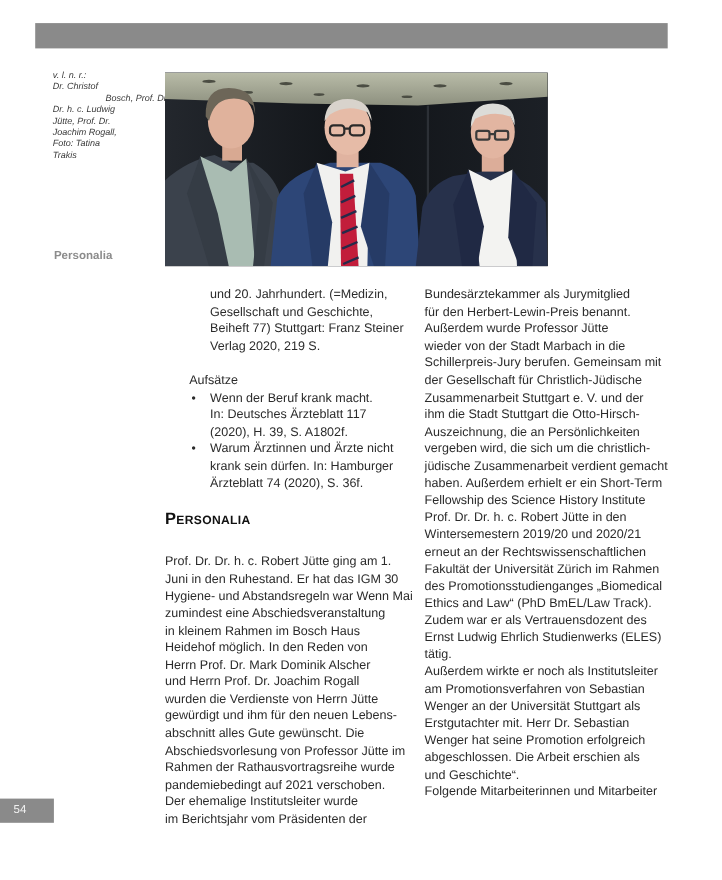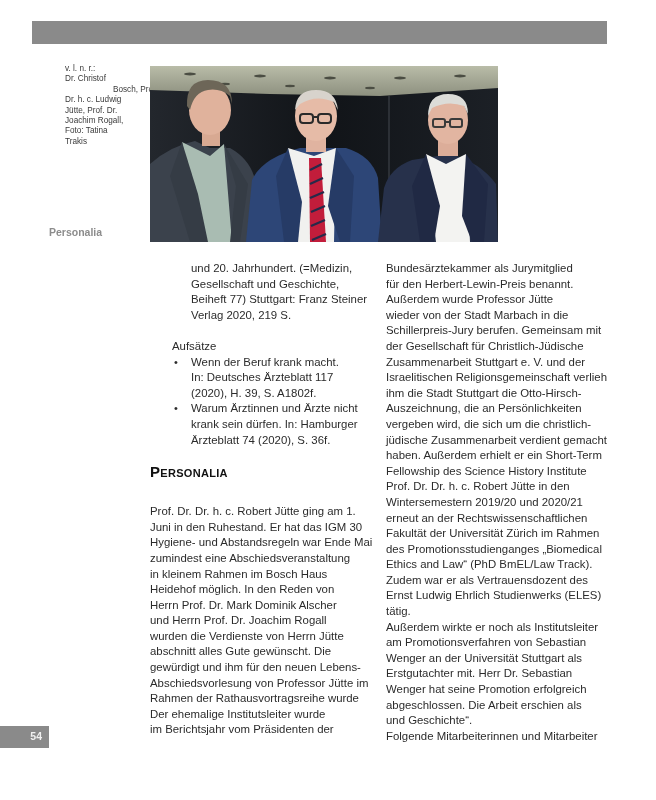--- a/index.html
+++ b/index.html
@@ -7,22 +7,22 @@
       width: 656px; height: 800px; position: relative; overflow: hidden;
       background: #ffffff;
       font-family: "Liberation Sans", "DejaVu Sans", sans-serif;
       color: #2b2b2b;
     }
     .top-bar {
       position: absolute; left: 32px; top: 21px; width: 575px; height: 23px;
       background: #8a8a8a;
     }
     .caption {
-      position: absolute; left: 65px; top: 64px; width: 80px;
-      font-size: 8.2px; line-height: 10.4px; color: #3a3a3a;
+      position: absolute; left: 48px; top: 64px; width: 80px;
+      font-size: 8.2px; line-height: 10.4px; color: #3a3a3a; font-style: italic;
     }
     .caption div { white-space: nowrap; }
     .section-label {
       position: absolute; left: 49px; top: 226px;
       font-size: 10.5px; font-weight: bold; color: #8c8c8c;
     }
     .photo {
       position: absolute; left: 150px; top: 66px; width: 348px; height: 176px;
       overflow: hidden; background: #1a1d22;
     }
@@ -43,22 +43,22 @@
     .heading {
       font-weight: bold; color: #111; font-size: 15px; line-height: 20px;
       font-variant: small-caps; letter-spacing: 0.3px;
       margin-top: 14px; margin-bottom: 22px; height: 20px;
     }
     .page-box {
       position: absolute; left: 0; top: 726px; width: 49px; height: 22px;
       background: #8a8a8a;
     }
     .page-num {
-      position: absolute; right: 7px; top: 4px; font-size: 10.5px;
-      color: #f0f0f0; font-weight: bold;
+      position: absolute; right: 25px; top: 4px; font-size: 10.5px;
+      color: #f0f0f0; font-weight: normal;
     }
   </style>
 </head>
 <body>
 
 <div class="top-bar"></div>
 
 <div class="caption" id="caption">
     <div class="ln" style="height: auto;">v. l. n. r.:</div>
     <div class="ln" style="height: auto;">Dr. Christof</div>
@@ -172,45 +172,45 @@
         <span class="bullet">•</span>
         <div class="ln">Warum Ärztinnen und Ärzte nicht</div>
         <div class="ln">krank sein dürfen. In: Hamburger</div>
         <div class="ln">Ärzteblatt 74 (2020), S. 36f.</div>
       </div>
     </div>
   <div class="heading">Personalia</div>
   <div id="para-left">
       <div class="ln">Prof. Dr. Dr. h. c. Robert Jütte ging am 1.</div>
       <div class="ln">Juni in den Ruhestand. Er hat das IGM 30</div>
-      <div class="ln">Hygiene- und Abstandsregeln war Ende Mai</div>
+      <div class="ln">Hygiene- und Abstandsregeln war Wenn Mai</div>
       <div class="ln">zumindest eine Abschiedsveranstaltung</div>
       <div class="ln">in kleinem Rahmen im Bosch Haus</div>
       <div class="ln">Heidehof möglich. In den Reden von</div>
       <div class="ln">Herrn Prof. Dr. Mark Dominik Alscher</div>
       <div class="ln">und Herrn Prof. Dr. Joachim Rogall</div>
       <div class="ln">wurden die Verdienste von Herrn Jütte</div>
+      <div class="ln">gewürdigt und ihm für den neuen Lebens-</div>
       <div class="ln">abschnitt alles Gute gewünscht. Die</div>
-      <div class="ln">gewürdigt und ihm für den neuen Lebens-</div>
       <div class="ln">Abschiedsvorlesung von Professor Jütte im</div>
       <div class="ln">Rahmen der Rathausvortragsreihe wurde</div>
+      <div class="ln">pandemiebedingt auf 2021 verschoben.</div>
       <div class="ln">Der ehemalige Institutsleiter wurde</div>
       <div class="ln">im Berichtsjahr vom Präsidenten der</div>
     </div>
 </div>
 
 <div class="col col-right" id="right-lines">
     <div class="ln">Bundesärztekammer als Jurymitglied</div>
     <div class="ln">für den Herbert-Lewin-Preis benannt.</div>
     <div class="ln">Außerdem wurde Professor Jütte</div>
     <div class="ln">wieder von der Stadt Marbach in die</div>
     <div class="ln">Schillerpreis-Jury berufen. Gemeinsam mit</div>
     <div class="ln">der Gesellschaft für Christlich-Jüdische</div>
     <div class="ln">Zusammenarbeit Stuttgart e. V. und der</div>
-    <div class="ln">Israelitischen Religionsgemeinschaft verlieh</div>
     <div class="ln">ihm die Stadt Stuttgart die Otto-Hirsch-</div>
     <div class="ln">Auszeichnung, die an Persönlichkeiten</div>
     <div class="ln">vergeben wird, die sich um die christlich-</div>
     <div class="ln">jüdische Zusammenarbeit verdient gemacht</div>
     <div class="ln">haben. Außerdem erhielt er ein Short-Term</div>
     <div class="ln">Fellowship des Science History Institute</div>
     <div class="ln">Prof. Dr. Dr. h. c. Robert Jütte in den</div>
     <div class="ln">Wintersemestern 2019/20 und 2020/21</div>
     <div class="ln">erneut an der Rechtswissenschaftlichen</div>
     <div class="ln">Fakultät der Universität Zürich im Rahmen</div>

